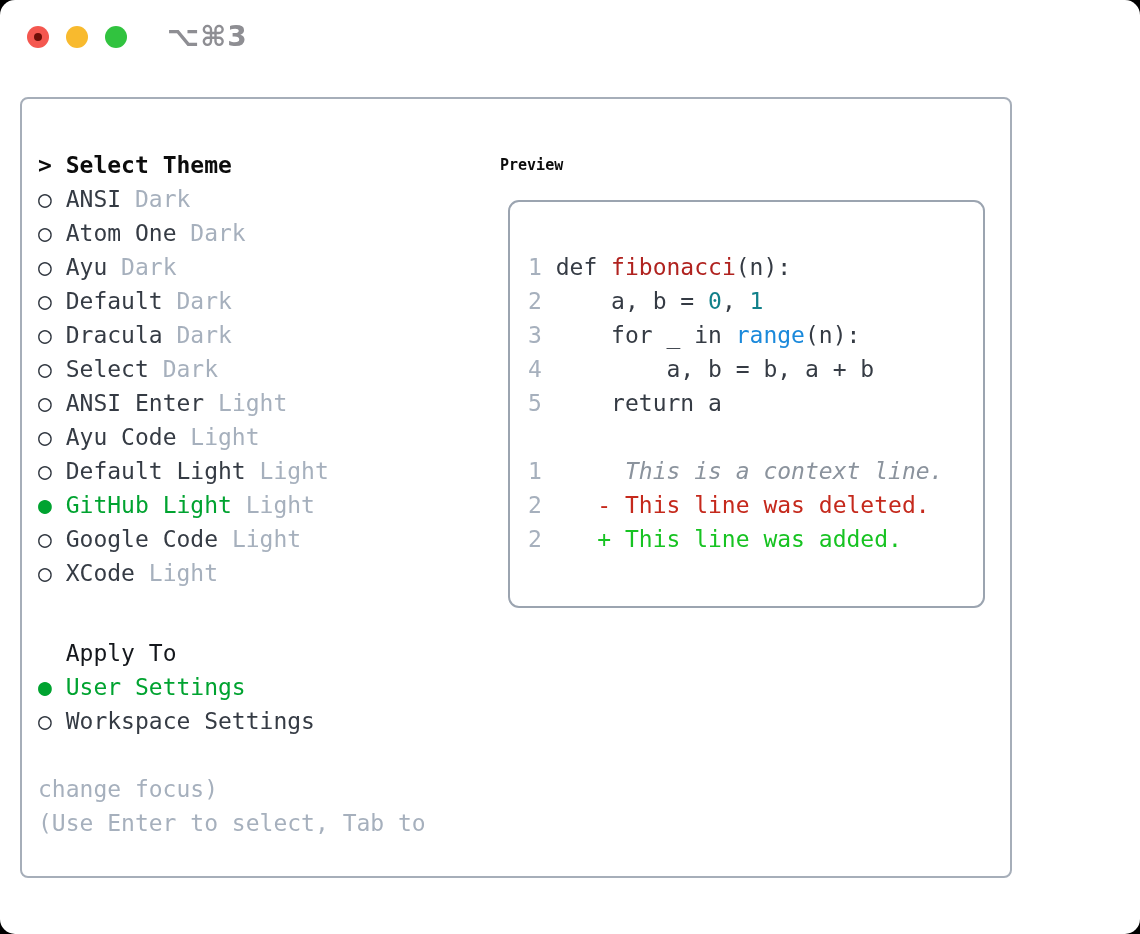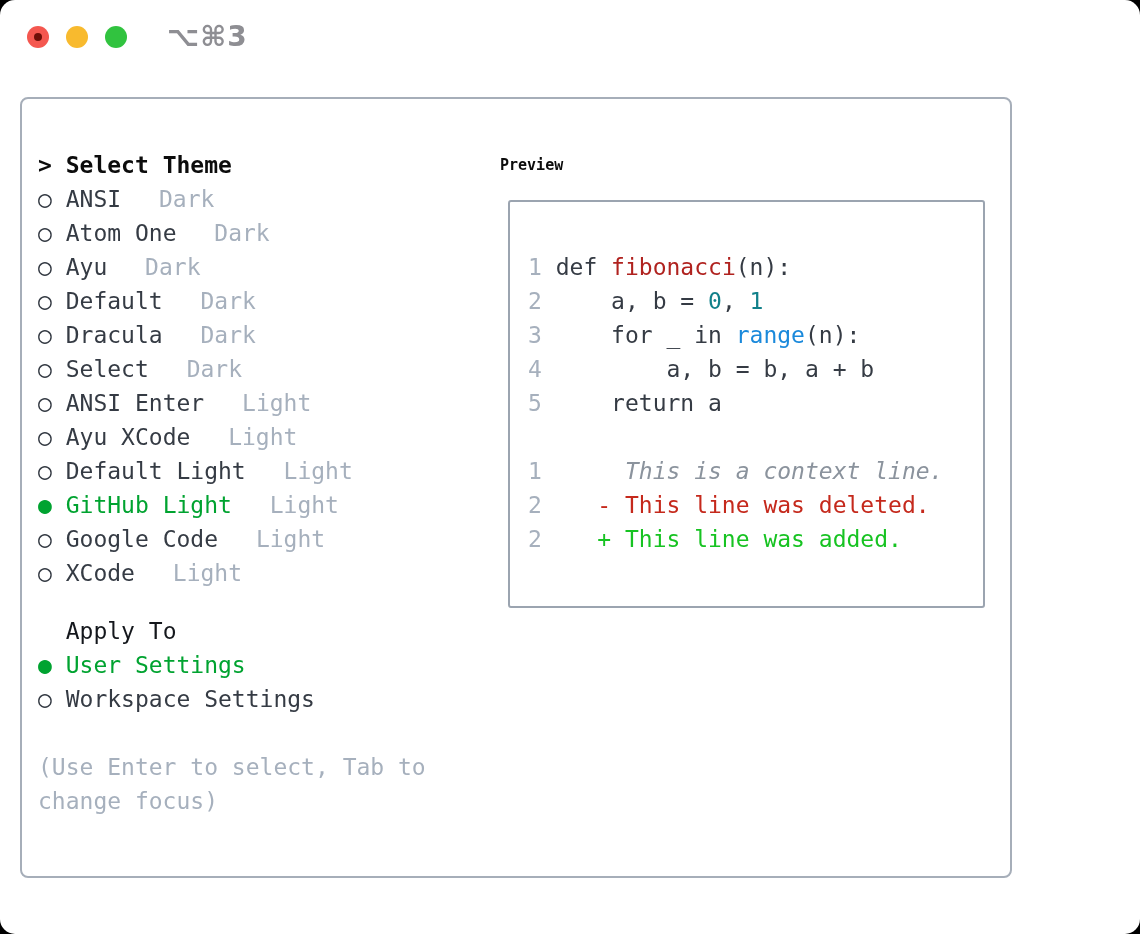--- a/index.html
+++ b/index.html
@@ -49,31 +49,31 @@
     border:2px solid var(--panel-border);border-radius:8px;background:#fff;box-sizing:border-box;padding-left:26px;
   }
   .left-col{position:absolute;left:16px;top:49px;}
   .row{height:34px;line-height:34px;font-size:23px;white-space:pre;}
   .list-header{font-weight:700;color:var(--heading-black);}
   .prompt{font-weight:700;color:var(--heading-black);}
   .radio{color:var(--item-text);}
   .radio.sel{color:var(--accent-green);}
   .tname{color:var(--item-text);}
   .tname.sel{color:var(--accent-green);}
-  .variant{color:var(--muted-text);margin-left:24px;}
-  .apply-header{color:#14171c;margin-top:24px;}
+  .variant{color:var(--muted-text);}
+  .apply-header{color:#14171c;margin-top:46px;}
   .apply-header .lead{visibility:hidden;}
   .hints{margin-top:34px;}
   .hint-line{color:var(--muted-text);}
   
   .right-col{position:absolute;left:478px;top:49px;}
   .preview-title{height:34px;line-height:34px;font-size:15px;font-weight:700;color:var(--heading-black);}
   .preview-box{
     margin-top:18px;margin-left:8px;width:477px;height:408px;box-sizing:border-box;
-    border:2px solid var(--preview-border);border-radius:3px;background:#fff;overflow:hidden;
+    border:2px solid var(--preview-border);border-radius:11px;background:#fff;overflow:hidden;
   }
   .preview-code{margin:0;padding:48px 0 0 18px;}
   .pline{height:34px;line-height:34px;font-size:23px;white-space:pre;}
   .seg-ln{color:var(--muted-text);}
   .seg-code{color:var(--item-text);}
   .seg-fn{color:var(--syntax-function-red);}
   .seg-num{color:var(--syntax-number-teal);}
   .seg-builtin{color:var(--syntax-builtin-blue);}
   .seg-ctx{color:var(--context-text);font-style:italic;}
   .seg-del{color:var(--diff-deleted-red);}
@@ -97,37 +97,37 @@
       <div class="row list-header"><span class="prompt">&gt; </span><span>Select Theme</span></div>
 
       <div id="theme-list">
           <div class="row"><span class="radio">○ </span><span class="tname">ANSI</span><span class="variant"> Dark</span></div>
           <div class="row"><span class="radio">○ </span><span class="tname">Atom One</span><span class="variant"> Dark</span></div>
           <div class="row"><span class="radio">○ </span><span class="tname">Ayu</span><span class="variant"> Dark</span></div>
           <div class="row"><span class="radio">○ </span><span class="tname">Default</span><span class="variant"> Dark</span></div>
           <div class="row"><span class="radio">○ </span><span class="tname">Dracula</span><span class="variant"> Dark</span></div>
           <div class="row"><span class="radio">○ </span><span class="tname">Select</span><span class="variant"> Dark</span></div>
           <div class="row"><span class="radio">○ </span><span class="tname">ANSI Enter</span><span class="variant"> Light</span></div>
-          <div class="row"><span class="radio">○ </span><span class="tname">Ayu XCode</span><span class="variant"> Light</span></div>
+          <div class="row"><span class="radio">○ </span><span class="tname">Ayu Code</span><span class="variant"> Light</span></div>
           <div class="row"><span class="radio">○ </span><span class="tname">Default Light</span><span class="variant"> Light</span></div>
           <div class="row"><span class="radio sel">● </span><span class="tname sel">GitHub Light</span><span class="variant"> Light</span></div>
           <div class="row"><span class="radio">○ </span><span class="tname">Google Code</span><span class="variant"> Light</span></div>
           <div class="row"><span class="radio">○ </span><span class="tname">XCode</span><span class="variant"> Light</span></div>
         </div>
 
       <div class="row apply-header"><span class="lead">X </span><span>Apply To</span></div>
 
       <div id="apply-list">
           <div class="row"><span class="radio sel">● </span><span class="tname sel">User Settings</span></div>
           <div class="row"><span class="radio">○ </span><span class="tname">Workspace Settings</span></div>
         </div>
 
       <div class="hints" id="hint-lines">
+          <div class="row hint-line">change focus)</div>
           <div class="row hint-line">(Use Enter to select, Tab to</div>
-          <div class="row hint-line">change focus)</div>
         </div>
     </div>
 
     <div class="right-col">
       <div class="preview-title">Preview</div>
       <div class="preview-box">
         <pre class="preview-code" id="preview-code"><div class="pline"><span class="seg-ln">1</span><span class="seg-code"> def </span><span class="seg-fn">fibonacci</span><span class="seg-code">(n):</span></div><div class="pline"><span class="seg-ln">2</span><span class="seg-code">     a, b = </span><span class="seg-num">0</span><span class="seg-code">, </span><span class="seg-num">1</span></div><div class="pline"><span class="seg-ln">3</span><span class="seg-code">     for _ in </span><span class="seg-builtin">range</span><span class="seg-code">(n):</span></div><div class="pline"><span class="seg-ln">4</span><span class="seg-code">         a, b = b, a + b</span></div><div class="pline"><span class="seg-ln">5</span><span class="seg-code">     return a</span></div><div class="pline"></div><div class="pline"><span class="seg-ln">1</span><span class="seg-ctx">      This is a context line.</span></div><div class="pline"><span class="seg-ln">2</span><span class="seg-del">    - This line was deleted.</span></div><div class="pline"><span class="seg-ln">2</span><span class="seg-add">    + This line was added.</span></div></pre>
       </div>
     </div>
 

